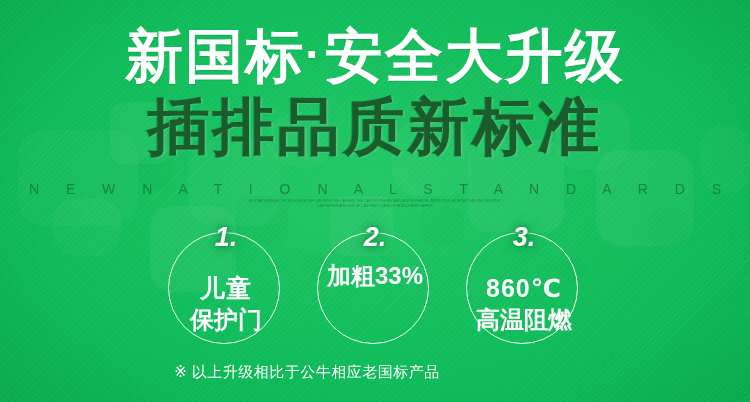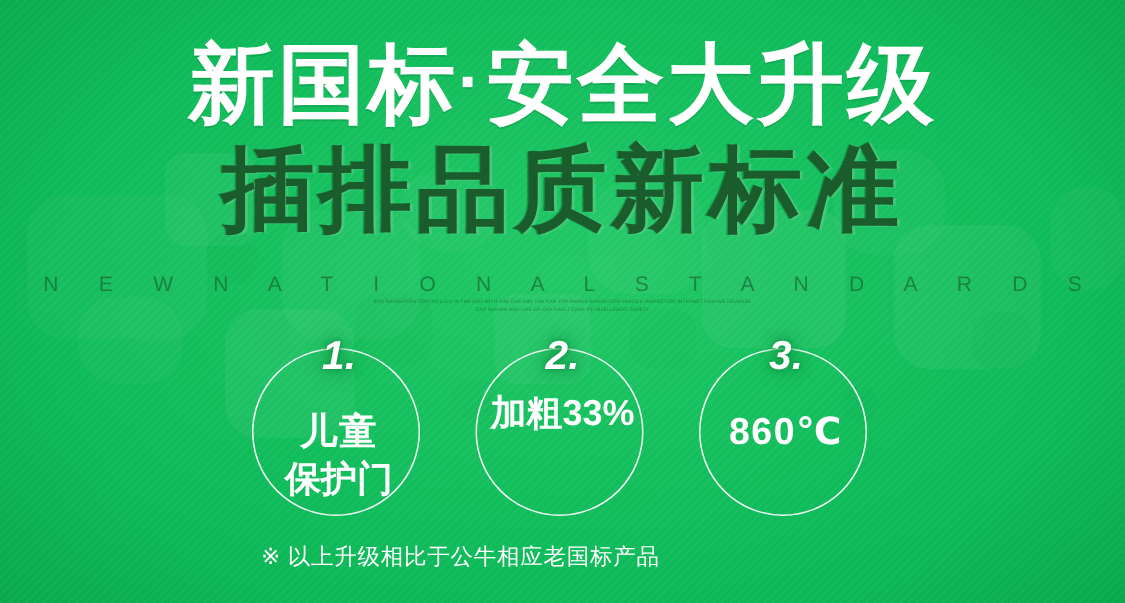--- a/index.html
+++ b/index.html
@@ -267,20 +267,21 @@
         <div class="lines">
           <div class="l2">加粗33%</div>
         </div>
       </div>
 
       <div class="badge badge-3">
         <div class="ring"></div>
         <div class="num">3.</div>
         <div class="lines">
           <div class="l1">860℃</div>
+          <div class="l2">高温阻燃</div>
         </div>
       </div>
 
     </div>
 
     <div class="footnote">※ 以上升级相比于公牛相应老国标产品</div>
 
   </div>
 </div>
 

